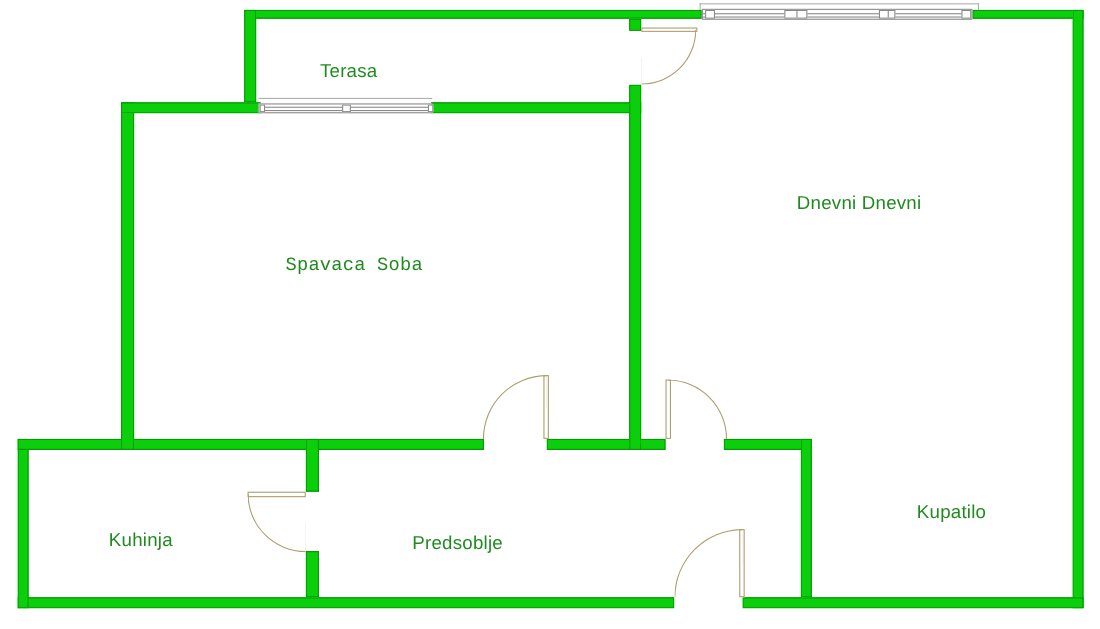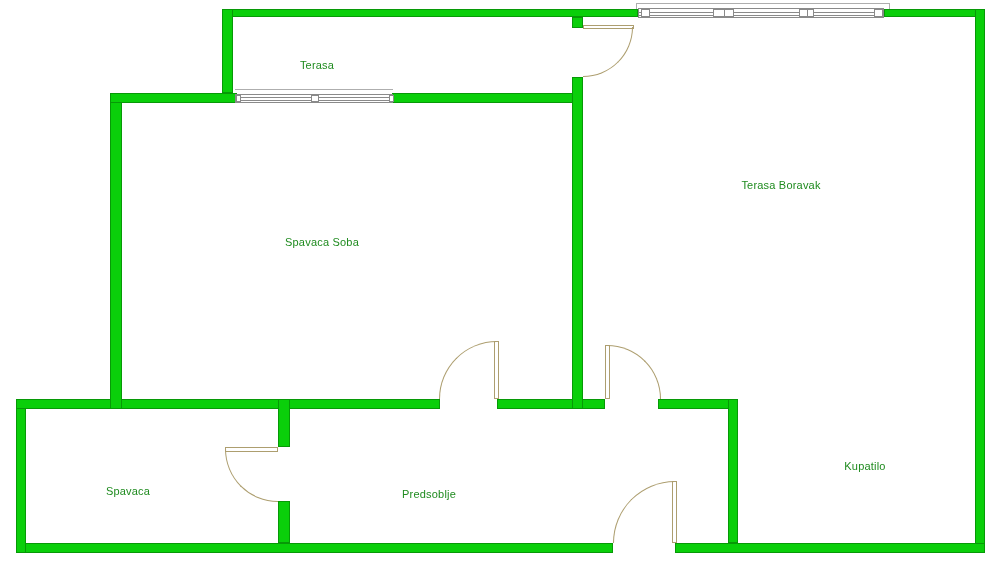--- a/index.html
+++ b/index.html
@@ -15,21 +15,21 @@
   .win-post{position:absolute;top:0;bottom:0;background:#fff;border:1px solid var(--window);box-sizing:border-box;}
   .win-div{position:absolute;top:0;bottom:0;width:1px;background:var(--window);left:50%;}
   .sill{position:absolute;box-sizing:border-box;border:0 solid var(--sill);z-index:2;opacity:.8;}
   .leaf{position:absolute;background:#fff;border:1px solid var(--door);box-sizing:border-box;z-index:2;}
   .arc{position:absolute;box-sizing:border-box;border:0 solid var(--door);z-index:2;background:transparent;}
   .arc-br{border-right-width:1px;border-bottom-width:1px;border-radius:0 0 100% 0;}
   .arc-tl{border-top-width:1px;border-left-width:1px;border-radius:100% 0 0 0;}
   .arc-tr{border-top-width:1px;border-right-width:1px;border-radius:0 100% 0 0;}
   .arc-bl{border-left-width:1px;border-bottom-width:1px;border-radius:0 0 0 100%;}
   .room-label{position:absolute;transform:translate(-50%,-50%);color:var(--label);
-              font-size:11px;white-space:nowrap;z-index:3;letter-spacing:.2px;}
+              font-size:17px;white-space:nowrap;z-index:3;letter-spacing:.2px;}
   .logo{position:absolute;left:883px;top:466px;width:117px;height:106px;z-index:4;}
   .logo svg{position:absolute;left:36px;top:0;}
   .logo-word{position:absolute;font-family:"Liberation Serif", serif;font-weight:bold;
              color:var(--logo-black);line-height:1;white-space:nowrap;}
   .logo-word .o{color:var(--logo-yellow);}
   .logo-moj{left:0;top:44px;font-size:42px;letter-spacing:3px;}
   .logo-dom{left:6px;top:74px;font-size:38px;letter-spacing:2px;}
 </style>
 </head>
 <body>
@@ -87,20 +87,20 @@
   <div class="leaf" style="left:605px;top:345px;width:5px;height:54px;"></div>
   <div class="arc arc-tr" style="left:607px;top:345px;width:54px;height:54px;"></div>
 
   <div class="leaf" style="left:672px;top:481px;width:5px;height:62px;"></div>
   <div class="arc arc-tl" style="left:613px;top:481px;width:62px;height:62px;"></div>
 
   <div class="leaf" style="left:225px;top:447px;width:53px;height:5px;"></div>
   <div class="arc arc-bl" style="left:225px;top:449px;width:53px;height:53px;"></div>
 
   <div class="room-label" style="left:317px;top:65px;">Terasa</div>
-  <div class="room-label" style="left:322px;top:242px;">Spavaca Soba</div>
-  <div class="room-label" style="left:781px;top:185px;">Terasa Boravak</div>
-  <div class="room-label" style="left:128px;top:491px;">Spavaca</div>
-  <div class="room-label" style="left:416px;top:494px;margin-left:13px;">Predsoblje</div>
+  <div class="room-label" style="left:322px;top:242px;font-family:Liberation Mono, monospace;">Spavaca Soba</div>
+  <div class="room-label" style="left:781px;top:185px;">Dnevni Dnevni</div>
+  <div class="room-label" style="left:128px;top:491px;">Kuhinja</div>
+  <div class="room-label" style="left:416px;top:494px;">Predsoblje</div>
   <div class="room-label" style="left:865px;top:466px;">Kupatilo</div>
 
 
 </div>
 
 </body></html>

